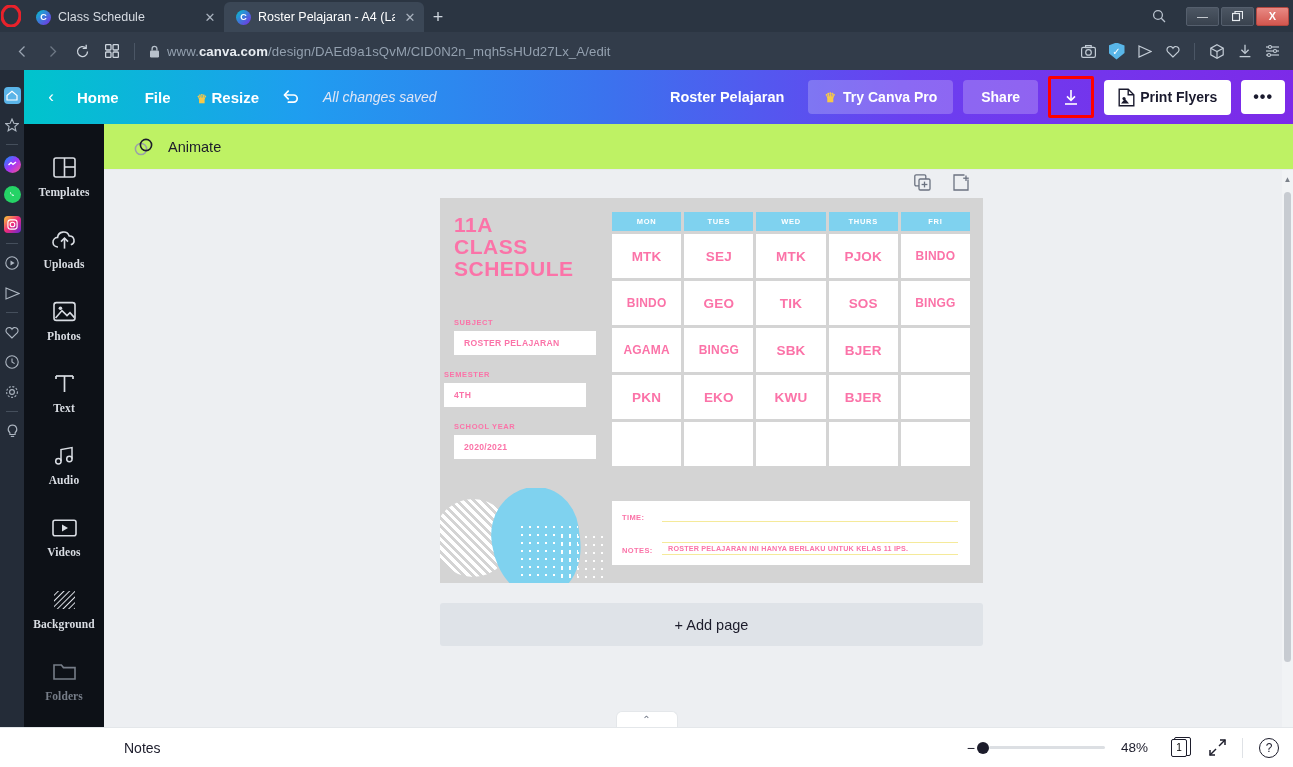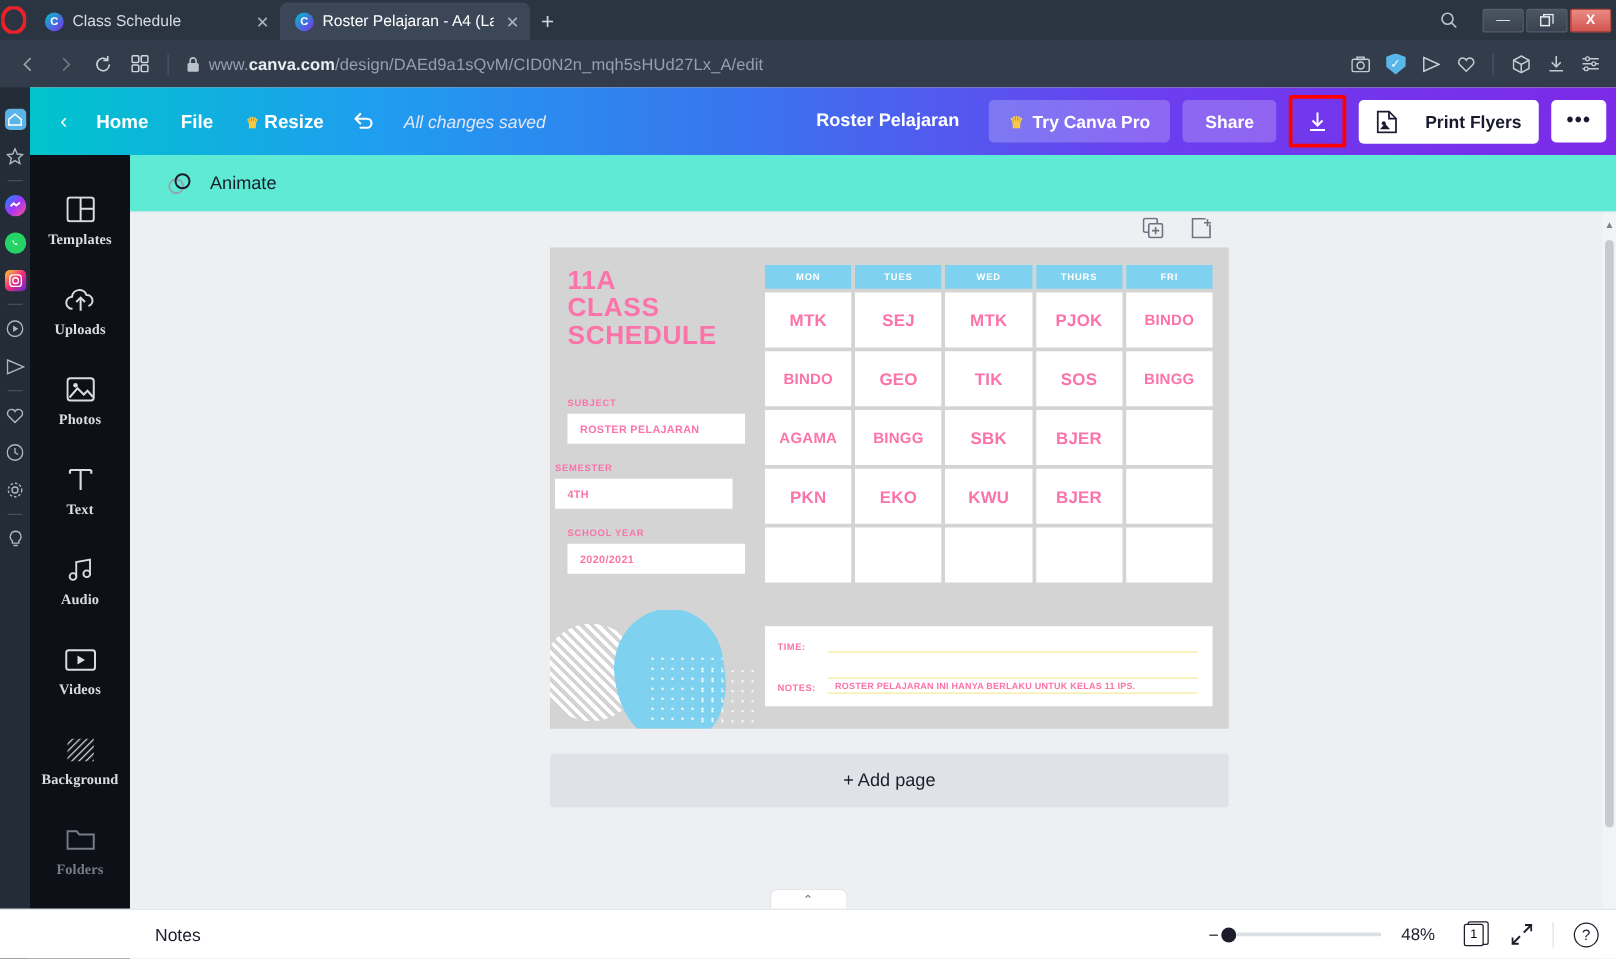--- a/index.html
+++ b/index.html
@@ -96,38 +96,38 @@
   .ct-mid { margin-left: auto; display:flex; align-items:center; gap: 10px; }
   .ct-docname { color:#fff; font-size:14.5px; font-weight:700; padding: 0 14px; white-space:nowrap;}
   .btn-pro { background: rgba(255,255,255,.22); color:#fff; font-size:14px; font-weight:700;
     padding: 9px 16px; border-radius:4px; display:flex; align-items:center; gap:7px; white-space:nowrap;}
   .btn-share { background: rgba(255,255,255,.22); color:#fff; font-size:14px; font-weight:700;
     padding: 9px 18px; border-radius:4px; white-space:nowrap;}
   .dl-wrap { position: relative; width: 46px; height: 42px; }
   .btn-dl { position:absolute; inset:0; display:flex; align-items:center; justify-content:center;
     color:#fff; font-size:17px; border: 3px solid #ff0000; border-radius: 2px; }
   .btn-print { background:#fff; color:#1a1a2e; font-size:14px; font-weight:700; padding: 8px 14px;
-    border-radius:4px; display:flex; align-items:center; gap:22px; white-space:nowrap;}
+    border-radius:4px; display:flex; align-items:center; gap:5px; white-space:nowrap;}
   .btn-more { background:#fff; color:#1a1a2e; font-size:16px; font-weight:700; padding: 8px 12px;
     border-radius:4px; letter-spacing:1px; }
 
   
   .rail {
     position:absolute; left:0; top:54px; width: 80px; height: 643px; background:#0d1117;
     display:flex; flex-direction:column; align-items:center; padding-top: 16px;
   }
   .rail-item { width:80px; height: 72px; display:flex; flex-direction:column;
     align-items:center; justify-content:center; gap: 5px; color:#d9dde3;font-family:Liberation Serif, serif; }
   .rail-item .ri-ico { height: 26px; display:flex; align-items:center; justify-content:center; }
   .rail-item .ri-lb { font-size: 11.5px; font-weight: 700; letter-spacing:.1px; }
   .rail-item.dim { color:#767d88; }
 
   
   .animbar {
-    position:absolute; left:80px; top:54px; width: 1189px; height: 46px; background:#5eead4;
+    position:absolute; left:80px; top:54px; width: 1189px; height: 46px; background:#bef264;
     display:flex; align-items:center; padding-left: 30px; gap: 12px;
     border-bottom: 1px solid #e8eaed;
   }
   .anim-lb { font-size:14.5px; color:#1c1c2b; }
 
   
   .canvasarea {
     position:absolute; left:80px; top:100px; width:1189px; height: 597px; background:#edeff2;
     overflow:hidden;
   }

